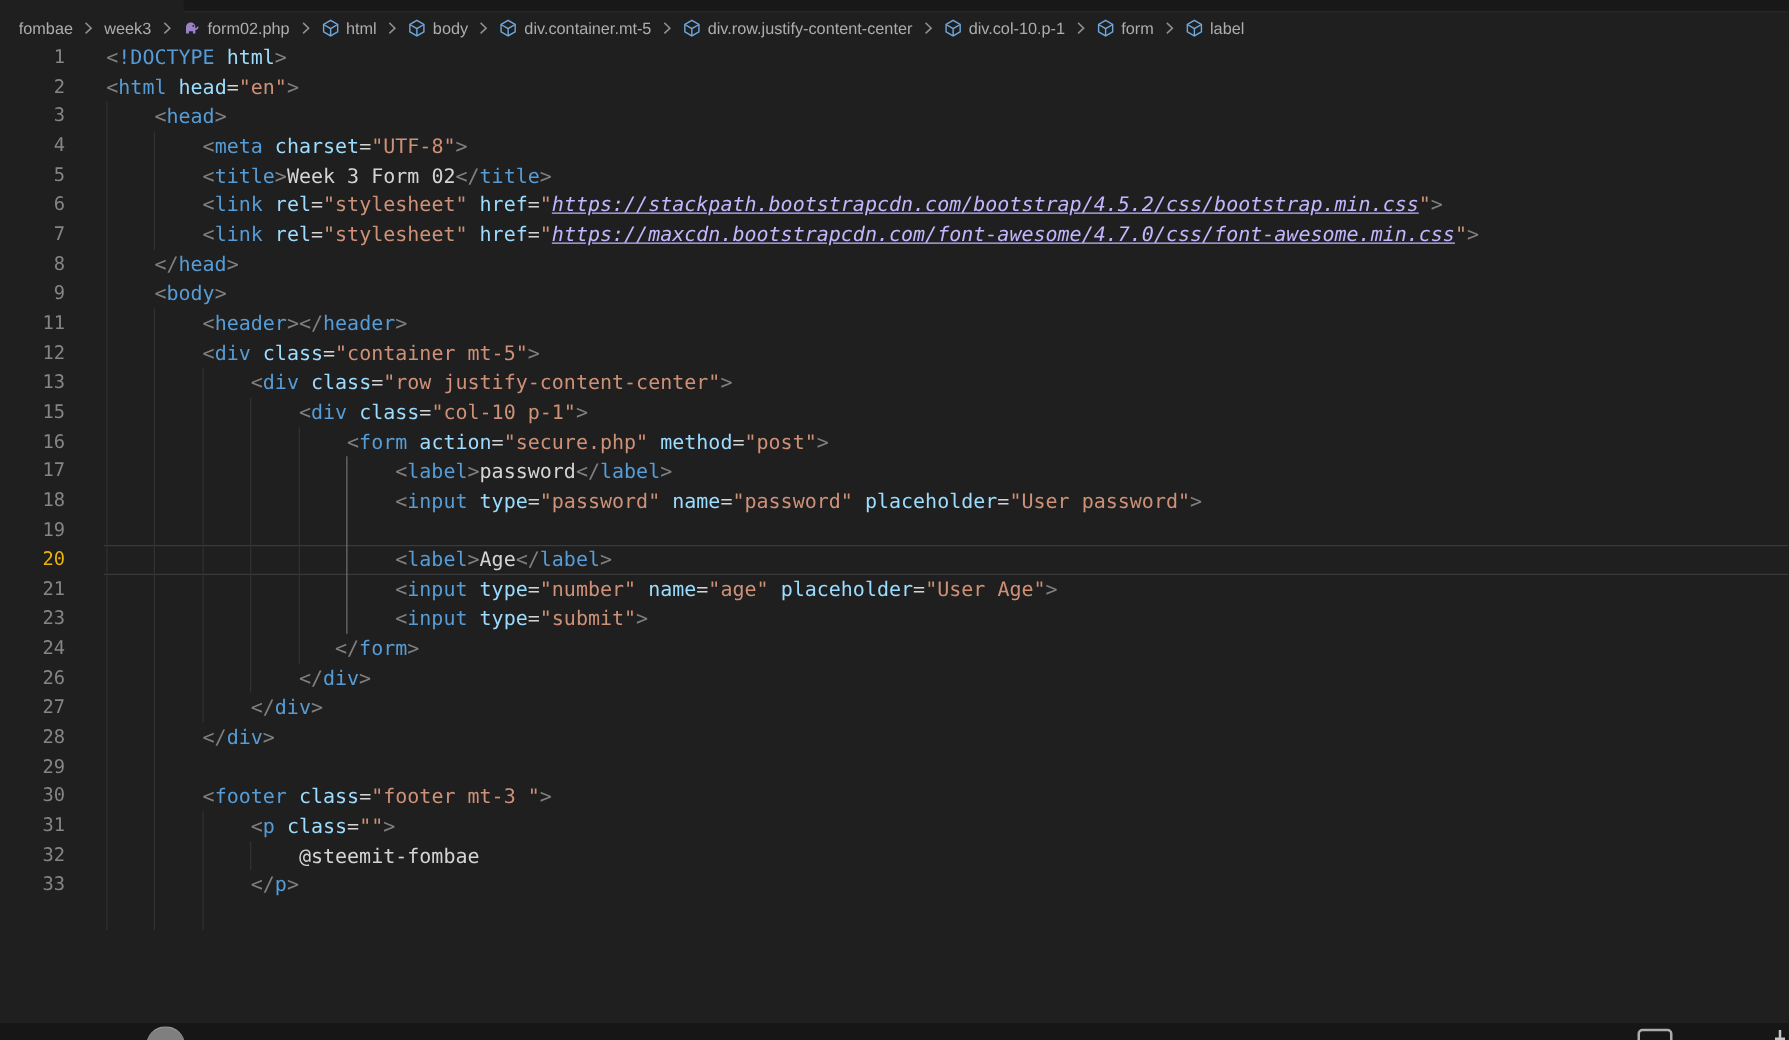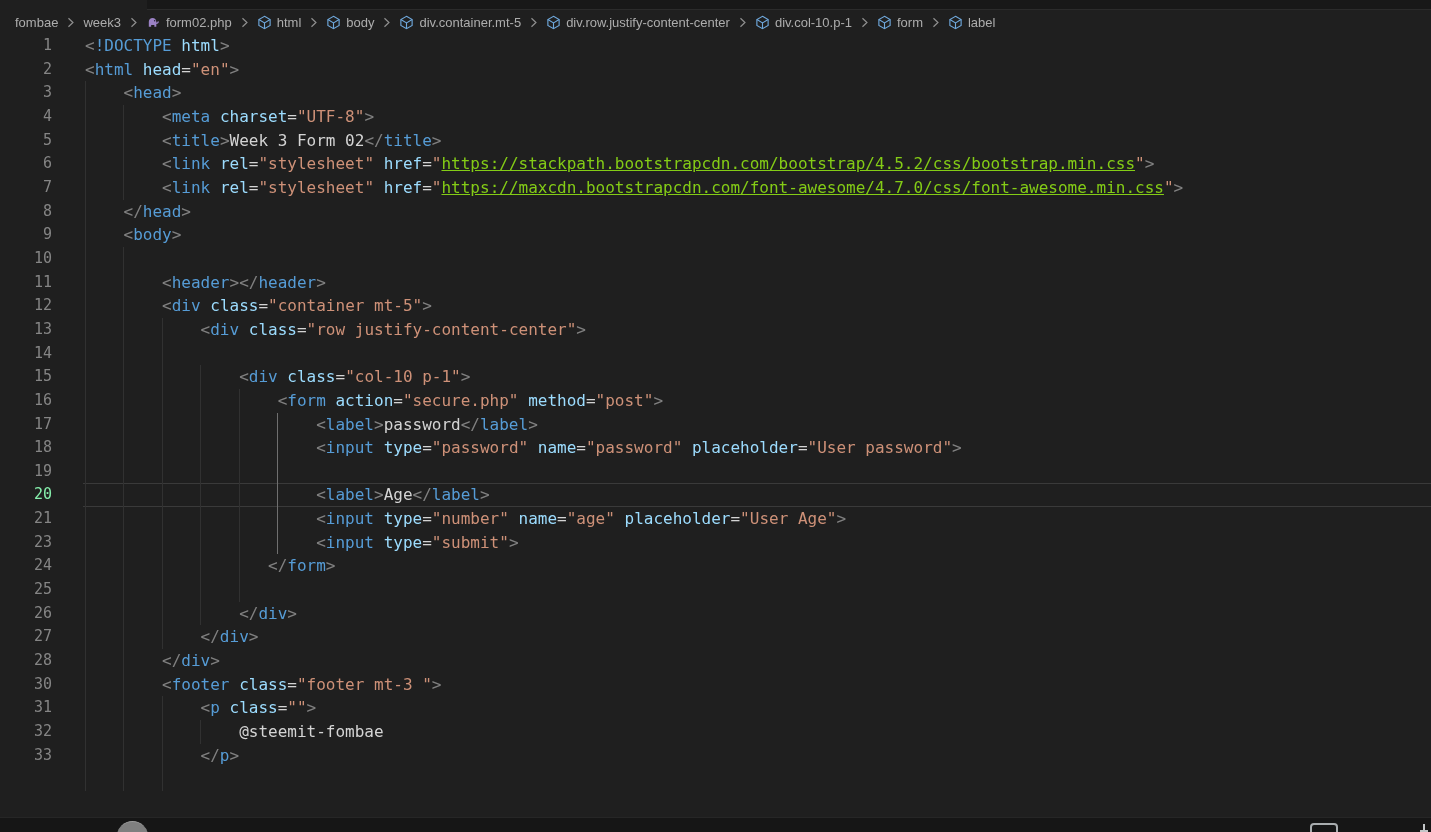--- a/index.html
+++ b/index.html
@@ -18,33 +18,33 @@
   .crumb .bc-icon { display: inline-flex; width: 15px; height: 15px; }
   .crumb .bc-icon svg { display: block; }
   .bc-sep { display: inline-flex; margin: 0 6px; }
 
   
   .code { position: relative; height: 783px; overflow: hidden;
     font-family: "DejaVu Sans Mono", "Liberation Mono", monospace; font-size: 16px; line-height: 23.67px; }
   .line { position: relative; height: 23.67px; white-space: pre; }
   .num { position: absolute; left: 0; top: 0; width: 52px; text-align: right;
     color: #858585; font-size: 15px; }
-  .line.current .num { color: #86efac; }
+  .line.current .num { color: #eab308; }
   .content { position: absolute; left: 85px; top: 0; white-space: pre; }
   .guide { position: absolute; top: 0; height: 23.67px; width: 1px; background: #313131; }
   .guide.active { background: #6f6f6f; }
   .curline-box { position: absolute; left: 83px; right: 0; top: 0; height: 23.67px;
     border-top: 1px solid #3a3a3a; border-bottom: 1px solid #3a3a3a; }
 
   .tk-p   { color: #808080; }
   .tk-tag { color: #569cd6; }
   .tk-attr{ color: #9cdcfe; }
   .tk-str { color: #ce9178; }
   .tk-txt { color: #d4d4d4; }
-  .tk-lnk { color: #84cc16; text-decoration: underline; }
+  .tk-lnk { color: #c4b5fd; text-decoration: underline; font-style: italic; }
 
   
   .bottombar { position: absolute; left: 0; bottom: 0; width: 100%; height: 15px;
     background: #161616; border-top: 1px solid #262626; }
   .float-circle { position: absolute; left: 117px; top: 821px; width: 31px; height: 31px;
     border-radius: 50%; background: #7f7f7f; border-top: 1px solid #9b9b9b; }
   .kb-icon { position: absolute; left: 1310px; top: 823px; width: 28px; height: 18px;
     border: 2px solid #a9adaf; border-radius: 4px; background: transparent; }
   .cursor-art { position: absolute; left: 1423px; top: 824px; width: 2px; height: 8px; background: #c3c6c7; }
   .cursor-art::after { content:''; position:absolute; left:-3px; top:6px; width:8px; height:2px; background:#c3c6c7; }
@@ -187,38 +187,36 @@
   <div class="code">
       <div class="line"><div class="num">1</div><span class="content"><span class="tk-p">&lt;</span><span class="tk-tag">!DOCTYPE</span><span class="tk-txt"> </span><span class="tk-attr">html</span><span class="tk-p">&gt;</span></span></div>
       <div class="line"><div class="num">2</div><span class="content"><span class="tk-p">&lt;</span><span class="tk-tag">html</span><span class="tk-txt"> </span><span class="tk-attr">head</span><span class="tk-txt">=</span><span class="tk-str">"en"</span><span class="tk-p">&gt;</span></span></div>
       <div class="line"><div class="num">3</div><div class="guide" style="left: 85px;"></div><span class="content"><span class="tk-txt">    </span><span class="tk-p">&lt;</span><span class="tk-tag">head</span><span class="tk-p">&gt;</span></span></div>
       <div class="line"><div class="num">4</div><div class="guide" style="left: 85px;"></div><div class="guide" style="left: 123.4px;"></div><span class="content"><span class="tk-txt">        </span><span class="tk-p">&lt;</span><span class="tk-tag">meta</span><span class="tk-txt"> </span><span class="tk-attr">charset</span><span class="tk-txt">=</span><span class="tk-str">"UTF-8"</span><span class="tk-p">&gt;</span></span></div>
       <div class="line"><div class="num">5</div><div class="guide" style="left: 85px;"></div><div class="guide" style="left: 123.4px;"></div><span class="content"><span class="tk-txt">        </span><span class="tk-p">&lt;</span><span class="tk-tag">title</span><span class="tk-p">&gt;</span><span class="tk-txt">Week 3 Form 02</span><span class="tk-p">&lt;/</span><span class="tk-tag">title</span><span class="tk-p">&gt;</span></span></div>
       <div class="line"><div class="num">6</div><div class="guide" style="left: 85px;"></div><div class="guide" style="left: 123.4px;"></div><span class="content"><span class="tk-txt">        </span><span class="tk-p">&lt;</span><span class="tk-tag">link</span><span class="tk-txt"> </span><span class="tk-attr">rel</span><span class="tk-txt">=</span><span class="tk-str">"stylesheet"</span><span class="tk-txt"> </span><span class="tk-attr">href</span><span class="tk-txt">=</span><span class="tk-str">"</span><span class="tk-lnk">https://stackpath.bootstrapcdn.com/bootstrap/4.5.2/css/bootstrap.min.css</span><span class="tk-str">"</span><span class="tk-p">&gt;</span></span></div>
       <div class="line"><div class="num">7</div><div class="guide" style="left: 85px;"></div><div class="guide" style="left: 123.4px;"></div><span class="content"><span class="tk-txt">        </span><span class="tk-p">&lt;</span><span class="tk-tag">link</span><span class="tk-txt"> </span><span class="tk-attr">rel</span><span class="tk-txt">=</span><span class="tk-str">"stylesheet"</span><span class="tk-txt"> </span><span class="tk-attr">href</span><span class="tk-txt">=</span><span class="tk-str">"</span><span class="tk-lnk">https://maxcdn.bootstrapcdn.com/font-awesome/4.7.0/css/font-awesome.min.css</span><span class="tk-str">"</span><span class="tk-p">&gt;</span></span></div>
       <div class="line"><div class="num">8</div><div class="guide" style="left: 85px;"></div><span class="content"><span class="tk-txt">    </span><span class="tk-p">&lt;/</span><span class="tk-tag">head</span><span class="tk-p">&gt;</span></span></div>
       <div class="line"><div class="num">9</div><div class="guide" style="left: 85px;"></div><span class="content"><span class="tk-txt">    </span><span class="tk-p">&lt;</span><span class="tk-tag">body</span><span class="tk-p">&gt;</span></span></div>
-      <div class="line"><div class="num">10</div><div class="guide" style="left: 85px;"></div><div class="guide" style="left: 123.4px;"></div><span class="content"></span></div>
       <div class="line"><div class="num">11</div><div class="guide" style="left: 85px;"></div><div class="guide" style="left: 123.4px;"></div><span class="content"><span class="tk-txt">        </span><span class="tk-p">&lt;</span><span class="tk-tag">header</span><span class="tk-p">&gt;</span><span class="tk-p">&lt;/</span><span class="tk-tag">header</span><span class="tk-p">&gt;</span></span></div>
       <div class="line"><div class="num">12</div><div class="guide" style="left: 85px;"></div><div class="guide" style="left: 123.4px;"></div><span class="content"><span class="tk-txt">        </span><span class="tk-p">&lt;</span><span class="tk-tag">div</span><span class="tk-txt"> </span><span class="tk-attr">class</span><span class="tk-txt">=</span><span class="tk-str">"container mt-5"</span><span class="tk-p">&gt;</span></span></div>
       <div class="line"><div class="num">13</div><div class="guide" style="left: 85px;"></div><div class="guide" style="left: 123.4px;"></div><div class="guide" style="left: 161.8px;"></div><span class="content"><span class="tk-txt">            </span><span class="tk-p">&lt;</span><span class="tk-tag">div</span><span class="tk-txt"> </span><span class="tk-attr">class</span><span class="tk-txt">=</span><span class="tk-str">"row justify-content-center"</span><span class="tk-p">&gt;</span></span></div>
-      <div class="line"><div class="num">14</div><div class="guide" style="left: 85px;"></div><div class="guide" style="left: 123.4px;"></div><div class="guide" style="left: 161.8px;"></div><span class="content"></span></div>
       <div class="line"><div class="num">15</div><div class="guide" style="left: 85px;"></div><div class="guide" style="left: 123.4px;"></div><div class="guide" style="left: 161.8px;"></div><div class="guide" style="left: 200.2px;"></div><span class="content"><span class="tk-txt">                </span><span class="tk-p">&lt;</span><span class="tk-tag">div</span><span class="tk-txt"> </span><span class="tk-attr">class</span><span class="tk-txt">=</span><span class="tk-str">"col-10 p-1"</span><span class="tk-p">&gt;</span></span></div>
       <div class="line"><div class="num">16</div><div class="guide" style="left: 85px;"></div><div class="guide" style="left: 123.4px;"></div><div class="guide" style="left: 161.8px;"></div><div class="guide" style="left: 200.2px;"></div><div class="guide" style="left: 238.6px;"></div><span class="content"><span class="tk-txt">                    </span><span class="tk-p">&lt;</span><span class="tk-tag">form</span><span class="tk-txt"> </span><span class="tk-attr">action</span><span class="tk-txt">=</span><span class="tk-str">"secure.php"</span><span class="tk-txt"> </span><span class="tk-attr">method</span><span class="tk-txt">=</span><span class="tk-str">"post"</span><span class="tk-p">&gt;</span></span></div>
       <div class="line"><div class="num">17</div><div class="guide" style="left: 85px;"></div><div class="guide" style="left: 123.4px;"></div><div class="guide" style="left: 161.8px;"></div><div class="guide" style="left: 200.2px;"></div><div class="guide" style="left: 238.6px;"></div><div class="guide active" style="left: 277px;"></div><span class="content"><span class="tk-txt">                        </span><span class="tk-p">&lt;</span><span class="tk-tag">label</span><span class="tk-p">&gt;</span><span class="tk-txt">password</span><span class="tk-p">&lt;/</span><span class="tk-tag">label</span><span class="tk-p">&gt;</span></span></div>
       <div class="line"><div class="num">18</div><div class="guide" style="left: 85px;"></div><div class="guide" style="left: 123.4px;"></div><div class="guide" style="left: 161.8px;"></div><div class="guide" style="left: 200.2px;"></div><div class="guide" style="left: 238.6px;"></div><div class="guide active" style="left: 277px;"></div><span class="content"><span class="tk-txt">                        </span><span class="tk-p">&lt;</span><span class="tk-tag">input</span><span class="tk-txt"> </span><span class="tk-attr">type</span><span class="tk-txt">=</span><span class="tk-str">"password"</span><span class="tk-txt"> </span><span class="tk-attr">name</span><span class="tk-txt">=</span><span class="tk-str">"password"</span><span class="tk-txt"> </span><span class="tk-attr">placeholder</span><span class="tk-txt">=</span><span class="tk-str">"User password"</span><span class="tk-p">&gt;</span></span></div>
       <div class="line"><div class="num">19</div><div class="guide" style="left: 85px;"></div><div class="guide" style="left: 123.4px;"></div><div class="guide" style="left: 161.8px;"></div><div class="guide" style="left: 200.2px;"></div><div class="guide" style="left: 238.6px;"></div><div class="guide active" style="left: 277px;"></div><span class="content"></span></div>
       <div class="line current"><div class="curline-box"></div><div class="num">20</div><div class="guide" style="left: 85px;"></div><div class="guide" style="left: 123.4px;"></div><div class="guide" style="left: 161.8px;"></div><div class="guide" style="left: 200.2px;"></div><div class="guide" style="left: 238.6px;"></div><div class="guide active" style="left: 277px;"></div><span class="content"><span class="tk-txt">                        </span><span class="tk-p">&lt;</span><span class="tk-tag">label</span><span class="tk-p">&gt;</span><span class="tk-txt">Age</span><span class="tk-p">&lt;/</span><span class="tk-tag">label</span><span class="tk-p">&gt;</span></span></div>
       <div class="line"><div class="num">21</div><div class="guide" style="left: 85px;"></div><div class="guide" style="left: 123.4px;"></div><div class="guide" style="left: 161.8px;"></div><div class="guide" style="left: 200.2px;"></div><div class="guide" style="left: 238.6px;"></div><div class="guide active" style="left: 277px;"></div><span class="content"><span class="tk-txt">                        </span><span class="tk-p">&lt;</span><span class="tk-tag">input</span><span class="tk-txt"> </span><span class="tk-attr">type</span><span class="tk-txt">=</span><span class="tk-str">"number"</span><span class="tk-txt"> </span><span class="tk-attr">name</span><span class="tk-txt">=</span><span class="tk-str">"age"</span><span class="tk-txt"> </span><span class="tk-attr">placeholder</span><span class="tk-txt">=</span><span class="tk-str">"User Age"</span><span class="tk-p">&gt;</span></span></div>
       <div class="line"><div class="num">23</div><div class="guide" style="left: 85px;"></div><div class="guide" style="left: 123.4px;"></div><div class="guide" style="left: 161.8px;"></div><div class="guide" style="left: 200.2px;"></div><div class="guide" style="left: 238.6px;"></div><div class="guide active" style="left: 277px;"></div><span class="content"><span class="tk-txt">                        </span><span class="tk-p">&lt;</span><span class="tk-tag">input</span><span class="tk-txt"> </span><span class="tk-attr">type</span><span class="tk-txt">=</span><span class="tk-str">"submit"</span><span class="tk-p">&gt;</span></span></div>
       <div class="line"><div class="num">24</div><div class="guide" style="left: 85px;"></div><div class="guide" style="left: 123.4px;"></div><div class="guide" style="left: 161.8px;"></div><div class="guide" style="left: 200.2px;"></div><div class="guide" style="left: 238.6px;"></div><span class="content"><span class="tk-txt">                   </span><span class="tk-p">&lt;/</span><span class="tk-tag">form</span><span class="tk-p">&gt;</span></span></div>
-      <div class="line"><div class="num">25</div><div class="guide" style="left: 85px;"></div><div class="guide" style="left: 123.4px;"></div><div class="guide" style="left: 161.8px;"></div><div class="guide" style="left: 200.2px;"></div><div class="guide" style="left: 238.6px;"></div><span class="content"></span></div>
       <div class="line"><div class="num">26</div><div class="guide" style="left: 85px;"></div><div class="guide" style="left: 123.4px;"></div><div class="guide" style="left: 161.8px;"></div><div class="guide" style="left: 200.2px;"></div><span class="content"><span class="tk-txt">                </span><span class="tk-p">&lt;/</span><span class="tk-tag">div</span><span class="tk-p">&gt;</span></span></div>
       <div class="line"><div class="num">27</div><div class="guide" style="left: 85px;"></div><div class="guide" style="left: 123.4px;"></div><div class="guide" style="left: 161.8px;"></div><span class="content"><span class="tk-txt">            </span><span class="tk-p">&lt;/</span><span class="tk-tag">div</span><span class="tk-p">&gt;</span></span></div>
       <div class="line"><div class="num">28</div><div class="guide" style="left: 85px;"></div><div class="guide" style="left: 123.4px;"></div><span class="content"><span class="tk-txt">        </span><span class="tk-p">&lt;/</span><span class="tk-tag">div</span><span class="tk-p">&gt;</span></span></div>
+      <div class="line"><div class="num">29</div><div class="guide" style="left: 85px;"></div><div class="guide" style="left: 123.4px;"></div><span class="content"></span></div>
       <div class="line"><div class="num">30</div><div class="guide" style="left: 85px;"></div><div class="guide" style="left: 123.4px;"></div><span class="content"><span class="tk-txt">        </span><span class="tk-p">&lt;</span><span class="tk-tag">footer</span><span class="tk-txt"> </span><span class="tk-attr">class</span><span class="tk-txt">=</span><span class="tk-str">"footer mt-3 "</span><span class="tk-p">&gt;</span></span></div>
       <div class="line"><div class="num">31</div><div class="guide" style="left: 85px;"></div><div class="guide" style="left: 123.4px;"></div><div class="guide" style="left: 161.8px;"></div><span class="content"><span class="tk-txt">            </span><span class="tk-p">&lt;</span><span class="tk-tag">p</span><span class="tk-txt"> </span><span class="tk-attr">class</span><span class="tk-txt">=</span><span class="tk-str">""</span><span class="tk-p">&gt;</span></span></div>
       <div class="line"><div class="num">32</div><div class="guide" style="left: 85px;"></div><div class="guide" style="left: 123.4px;"></div><div class="guide" style="left: 161.8px;"></div><div class="guide" style="left: 200.2px;"></div><span class="content"><span class="tk-txt">                </span><span class="tk-txt">@steemit-fombae</span></span></div>
       <div class="line"><div class="num">33</div><div class="guide" style="left: 85px;"></div><div class="guide" style="left: 123.4px;"></div><div class="guide" style="left: 161.8px;"></div><span class="content"><span class="tk-txt">            </span><span class="tk-p">&lt;/</span><span class="tk-tag">p</span><span class="tk-p">&gt;</span></span></div>
       <div class="line"><div class="num"></div><div class="guide" style="left: 85px;"></div><div class="guide" style="left: 123.4px;"></div><div class="guide" style="left: 161.8px;"></div><span class="content"></span></div>
     </div>
 
   <div class="bottombar"></div>
   <div class="float-circle"></div>
   <div class="kb-icon"></div>

